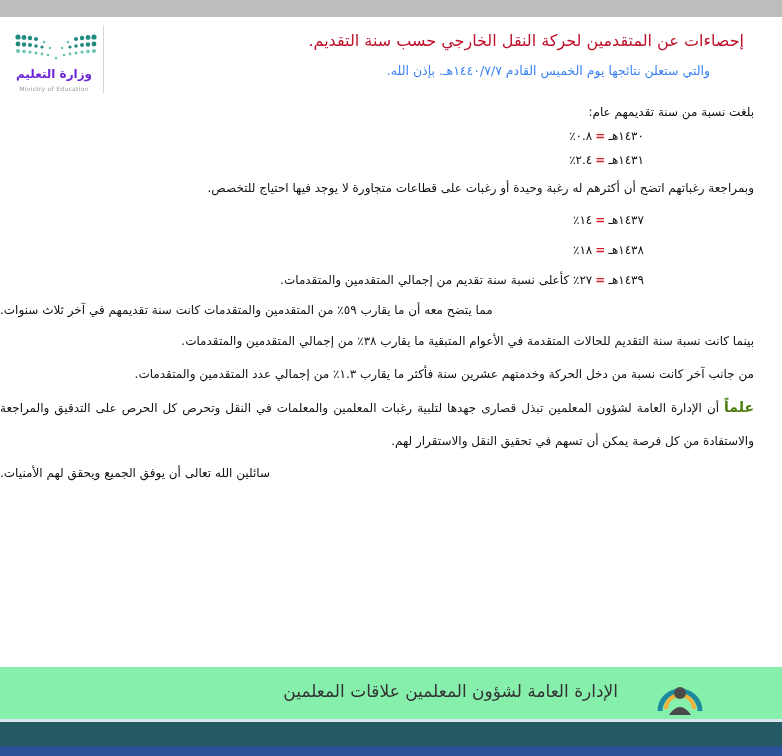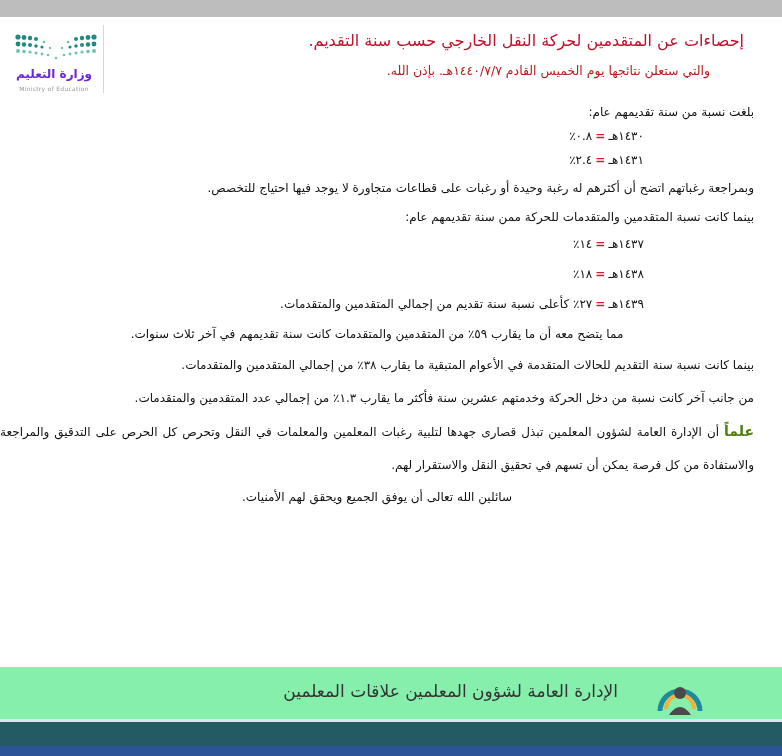--- a/index.html
+++ b/index.html
@@ -9,27 +9,27 @@
     .top-bar { position: absolute; left: 0; top: 0; width: 782px; height: 17px; background: #bdbdbd; }
 
     .header { position: absolute; left: 0; top: 17px; width: 782px; height: 80px; background: #ffffff; }
     .logo { position: absolute; left: 6px; top: 12px; width: 96px; height: 68px; direction: ltr; }
     .logo-divider { position: absolute; left: 103px; top: 8px; width: 1px; height: 68px; background: #d6d6d6; }
     .logo-dots { position: absolute; left: 8px; top: 4px; width: 84px; height: 30px; }
     .logo-ar { position: absolute; left: 0; top: 38px; width: 96px; text-align: center; font-size: 12px; color: #6d28d9; font-weight: bold; direction: rtl; }
     .logo-en { position: absolute; left: 0; top: 56px; width: 96px; text-align: center; font-size: 6px; color: #999; letter-spacing: 0.3px; }
 
     .title { position: absolute; right: 38px; top: 14px; font-size: 16px; color: #c0112b; white-space: nowrap; margin-left: 39px; }
-    .subtitle { position: absolute; right: 72px; top: 46px; font-size: 12.5px; color: #b91c1c; white-space: nowrap; }
+    .subtitle { position: absolute; right: 72px; top: 46px; font-size: 12.5px; color: #3b82f6; white-space: nowrap; }
 
     .content { position: absolute; right: 28px; top: 100px; width: 754px; font-size: 12px; line-height: 24px; color: #111; }
     .line { display: block; white-space: nowrap; height: 24px; text-align: right; }
     .line.indent { padding-right: 110px; }
     .para { display: block; text-align: justify; text-align-last: right; line-height: 33px; }
-    .para-tight { display: block; text-align: center; line-height: 30px; }
+    .para-tight { display: block; text-align: left; line-height: 30px; }
     .eq { color: #d0202f; font-weight: bold; margin: 0 3px; }
     .red-strong { color: #4d7c0f; font-weight: bold; font-size: 14px; }
 
     .footer-band { position: absolute; left: 0; top: 667px; width: 782px; height: 52px; background: #86efac; }
     .footer-text { position: absolute; right: 164px; top: 14px; font-size: 17px; color: #333; white-space: nowrap; }
     .footer-logo { position: absolute; left: 652px; top: 4px; width: 56px; height: 46px; }
 
     .strip-light { position: absolute; left: 0; top: 719px; width: 782px; height: 3px; background: #dde6f0; }
     .strip-teal { position: absolute; left: 0; top: 722px; width: 782px; height: 24px; background: #245a64; }
     .strip-blue { position: absolute; left: 0; top: 746px; width: 782px; height: 10px; background: #2c5397; }
@@ -95,21 +95,20 @@
 
   <span class="line indent">
     <span>١٤٣٠هـ</span><span class="eq">=</span><span>٠.٨٪</span>
   </span>
   <span class="line indent">
     <span>١٤٣١هـ</span><span class="eq">=</span><span>٢.٤٪</span>
   </span>
 
   <span class="para">وبمراجعة رغباتهم اتضح أن أكثرهم له رغبة وحيدة أو رغبات على قطاعات متجاورة لا يوجد فيها احتياج للتخصص.</span>
 
-  <span class="line">بينما كانت نسبة المتقدمين والمتقدمات للحركة ممن سنة تقديمهم عام:</span>
 
   <span class="line indent" style="height:30px;line-height:30px;">
     <span>١٤٣٧هـ</span><span class="eq">=</span><span>١٤٪</span>
   </span>
   <span class="line indent" style="height:30px;line-height:30px;">
     <span>١٤٣٨هـ</span><span class="eq">=</span><span>١٨٪</span>
   </span>
   <span class="line indent" style="height:30px;line-height:30px;">
     <span>١٤٣٩هـ</span><span class="eq">=</span><span>٢٧٪</span>
     <span>كأعلى نسبة سنة تقديم من إجمالي المتقدمين والمتقدمات.</span>

